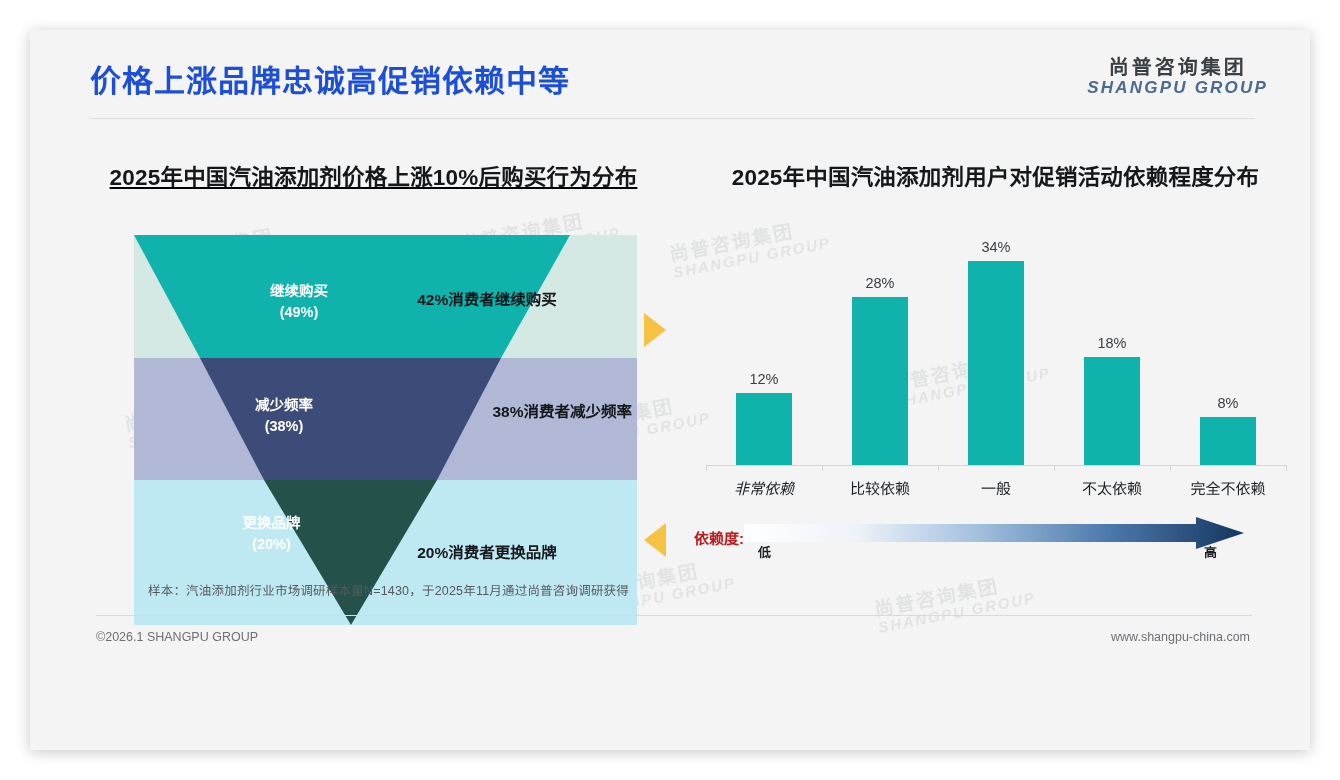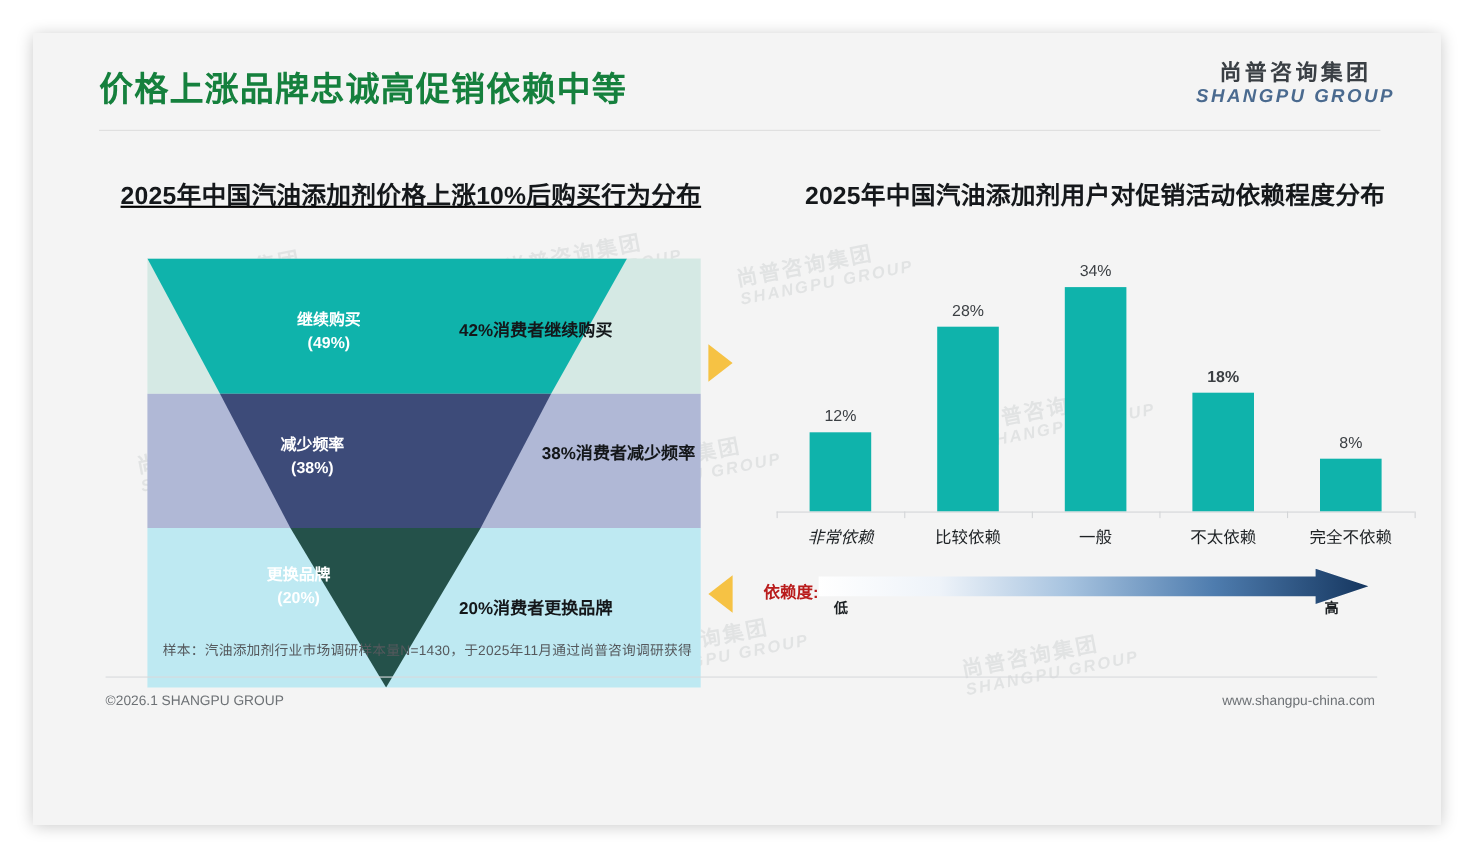--- a/index.html
+++ b/index.html
@@ -51,21 +51,21 @@
     width: 1280px;
     height: 90px;
     z-index: 5;
   }
   #page-title {
     position: absolute;
     left: 60px;
     top: 26px;
     font-size: 31px;
     font-weight: bold;
-    color: #15803d;
+    color: #1d4ed8;
     letter-spacing: 1px;
     white-space: nowrap;
   }
   #logo {
     position: absolute;
     right: 42px;
     top: 26px;
     text-align: center;
     line-height: 1.12;
   }
@@ -425,21 +425,21 @@
         <div class="bar-col" style="left:116px;">
           <div class="bar-value" style="bottom:174px;">28%</div>
           <div class="bar-rect" style="height:168px;"></div>
         </div>
 
         <div class="bar-col" style="left:232px;">
           <div class="bar-value" style="bottom:210px;">34%</div>
           <div class="bar-rect" style="height:204px;"></div>
         </div>
 
-        <div class="bar-col" style="left:348px;font-weight:bold;">
+        <div class="bar-col" style="left:348px;">
           <div class="bar-value" style="bottom:114px;">18%</div>
           <div class="bar-rect" style="height:108px;"></div>
         </div>
 
         <div class="bar-col" style="left:464px;">
           <div class="bar-value" style="bottom:54px;">8%</div>
           <div class="bar-rect" style="height:48px;"></div>
         </div>
       </div>
 

